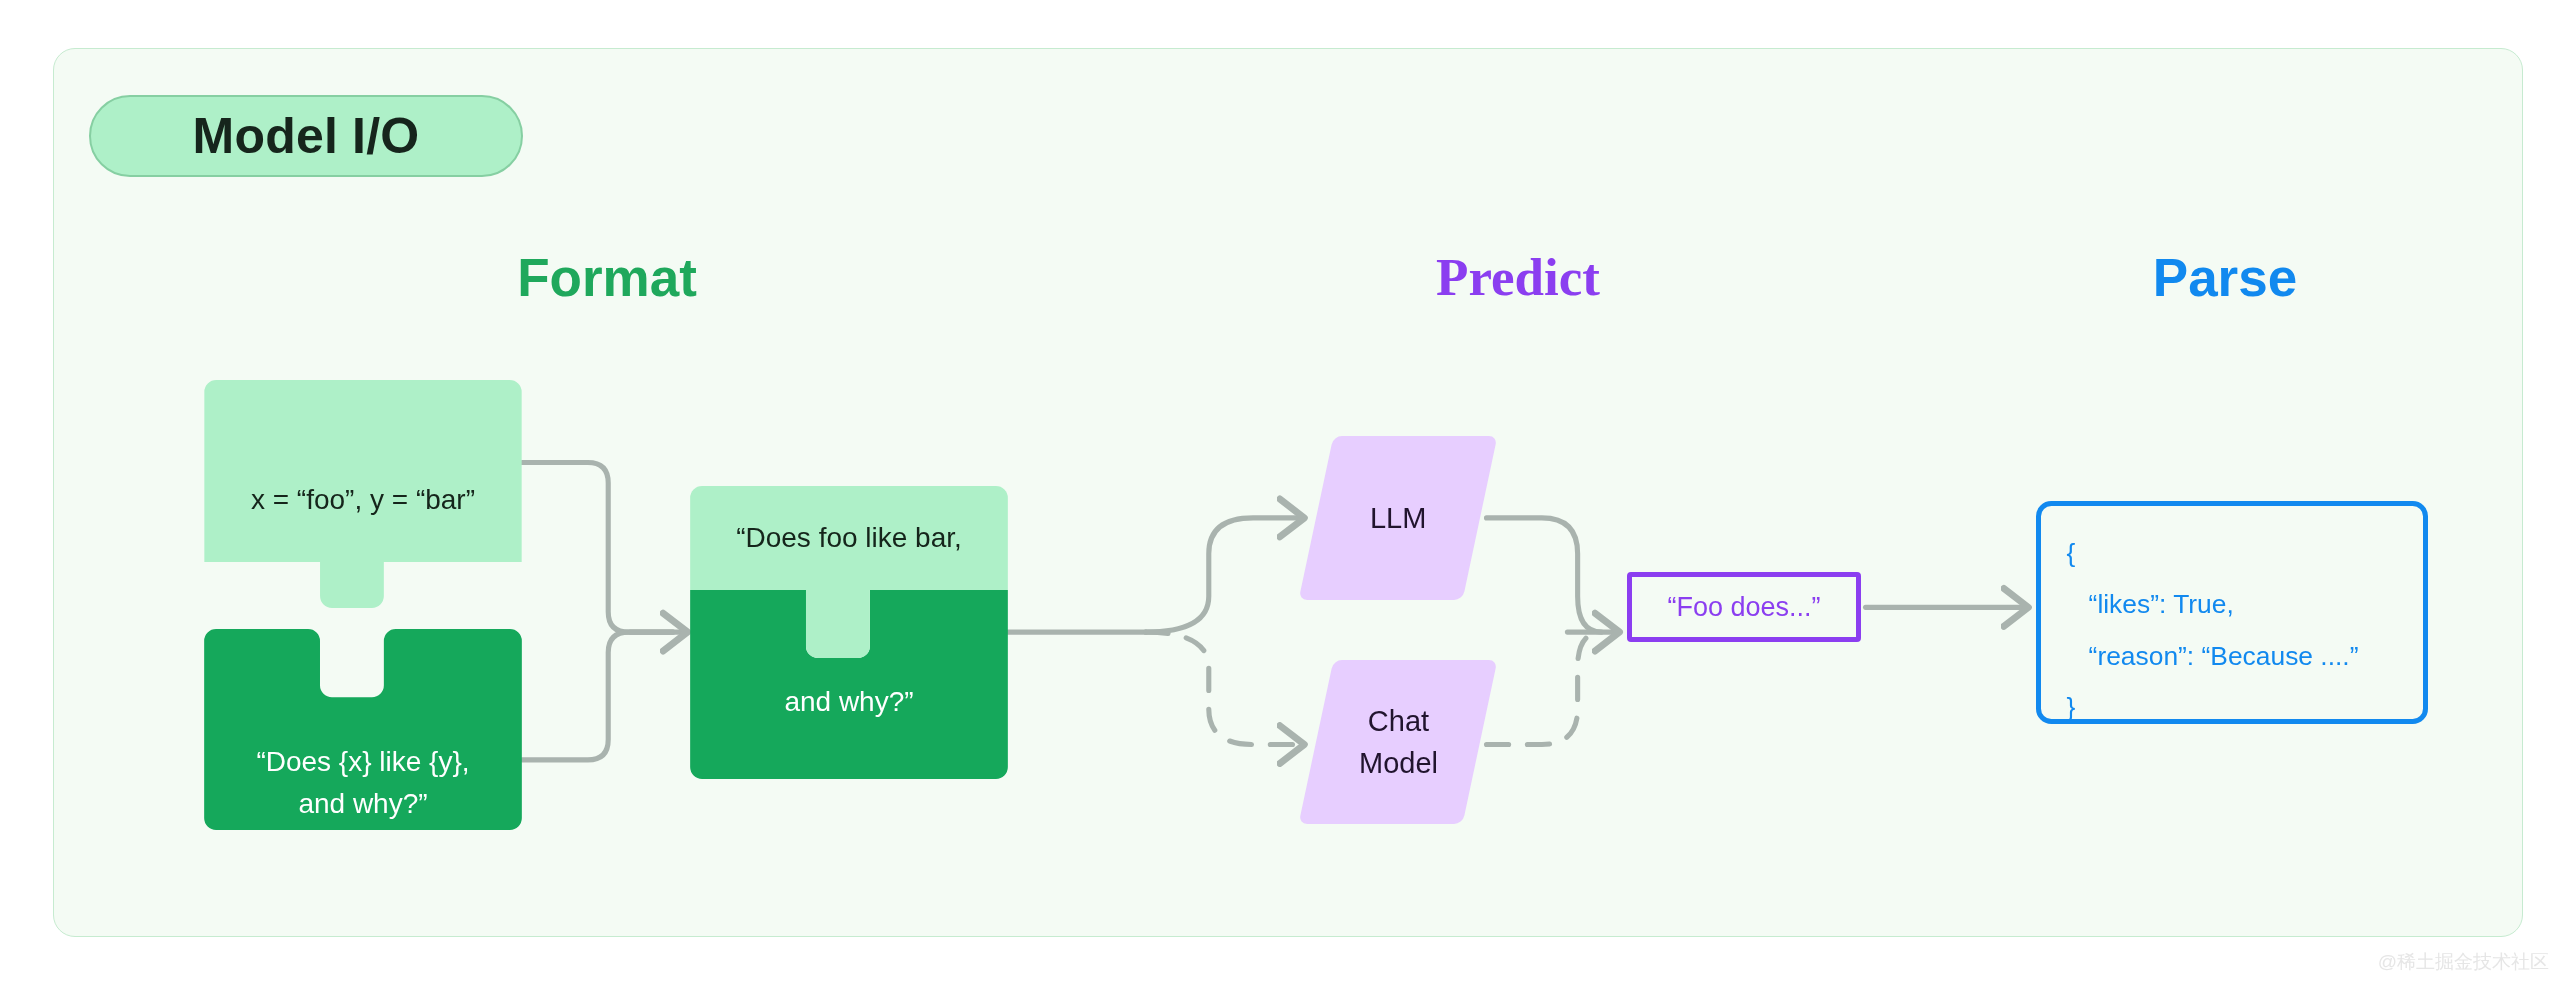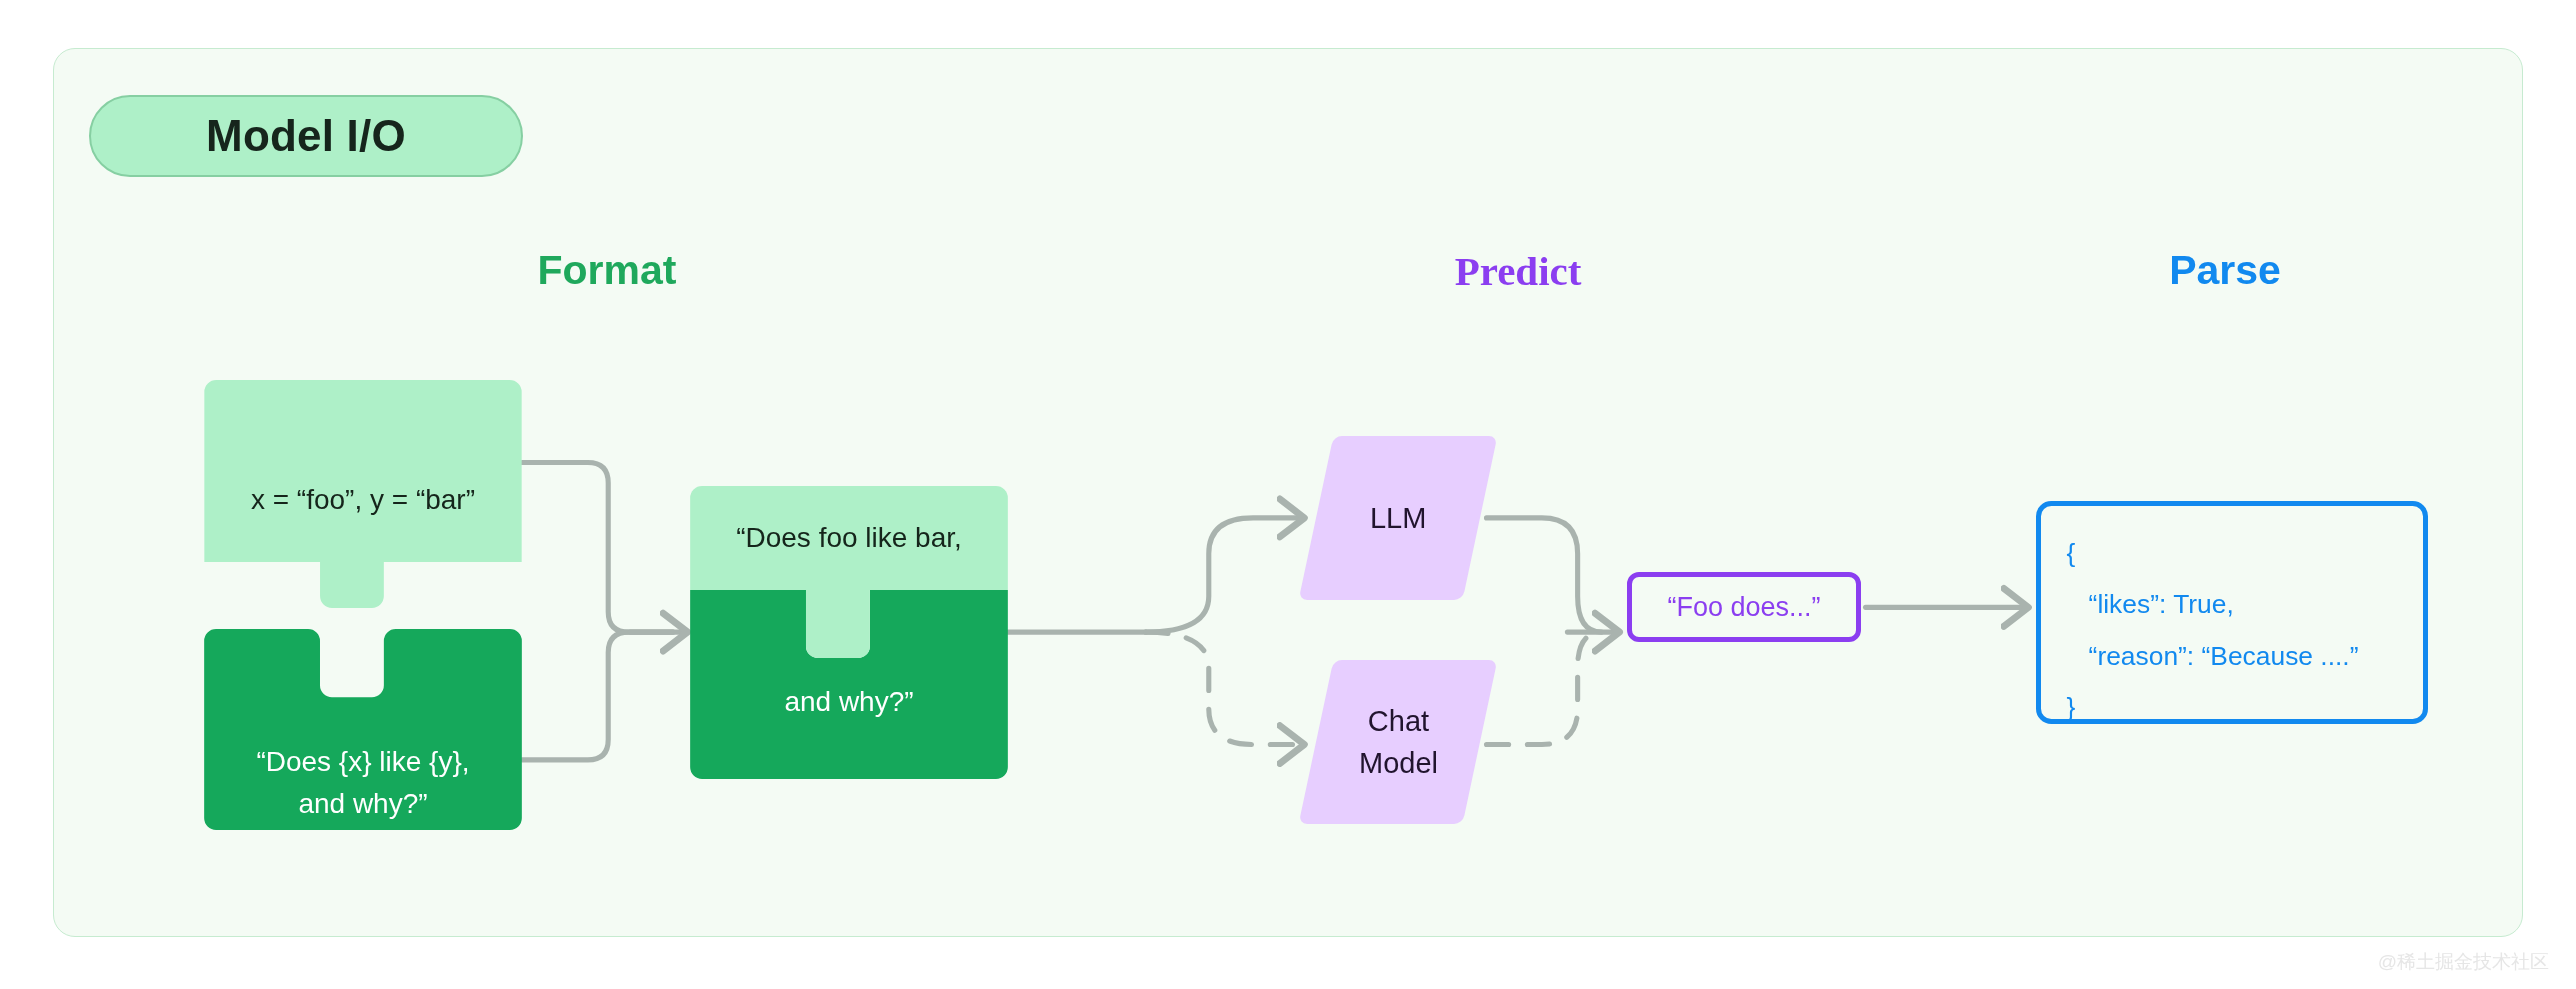--- a/index.html
+++ b/index.html
@@ -37,30 +37,30 @@
     left: 89px;
     top: 95px;
     width: 434px;
     height: 82px;
     background: #aef0c8;
     border: 2.6px solid #86cfa2;
     border-radius: 41px;
     display: flex;
     align-items: center;
     justify-content: center;
-    font-size: 44px;
+    font-size: 50px;
     font-weight: bold;
     color: #16251c;
     letter-spacing: 0.2px;
   }
 
   
   .heading {
     position: absolute;
-    font-size: 41px;
+    font-size: 53px;
     font-weight: bold;
     white-space: nowrap;
     transform: translateX(-50%);
   }
   #h-format  { left: 607px;  top: 247px; color: #1fa85c; }
   #h-predict { left: 1518px; top: 247px; color: #8b3ef0; font-family: Liberation Serif, serif; }
   #h-parse   { left: 2225px; top: 247px; color: #1189ef; }
 
   
   .svgblk { position: absolute; overflow: visible; }
@@ -93,21 +93,21 @@
   }
   .para > span { display: block; transform: skewX(12deg); }
 
   
   .obox {
     position: absolute;
     display: flex;
     align-items: center;
     justify-content: center;
     background: transparent;
-    border-radius: 12px;
+    border-radius: 4px;
   }
   #box-foodoes {
     left: 1627px; top: 572px; width: 234px; height: 70px;
     border: 5.1px solid #8b3ef0;
     font-size: 27px;
     color: #8b3ef0;
   }
   #box-json {
     left: 2036px; top: 501px; width: 392px; height: 223px;
     border: 5.1px solid #1189ef;

